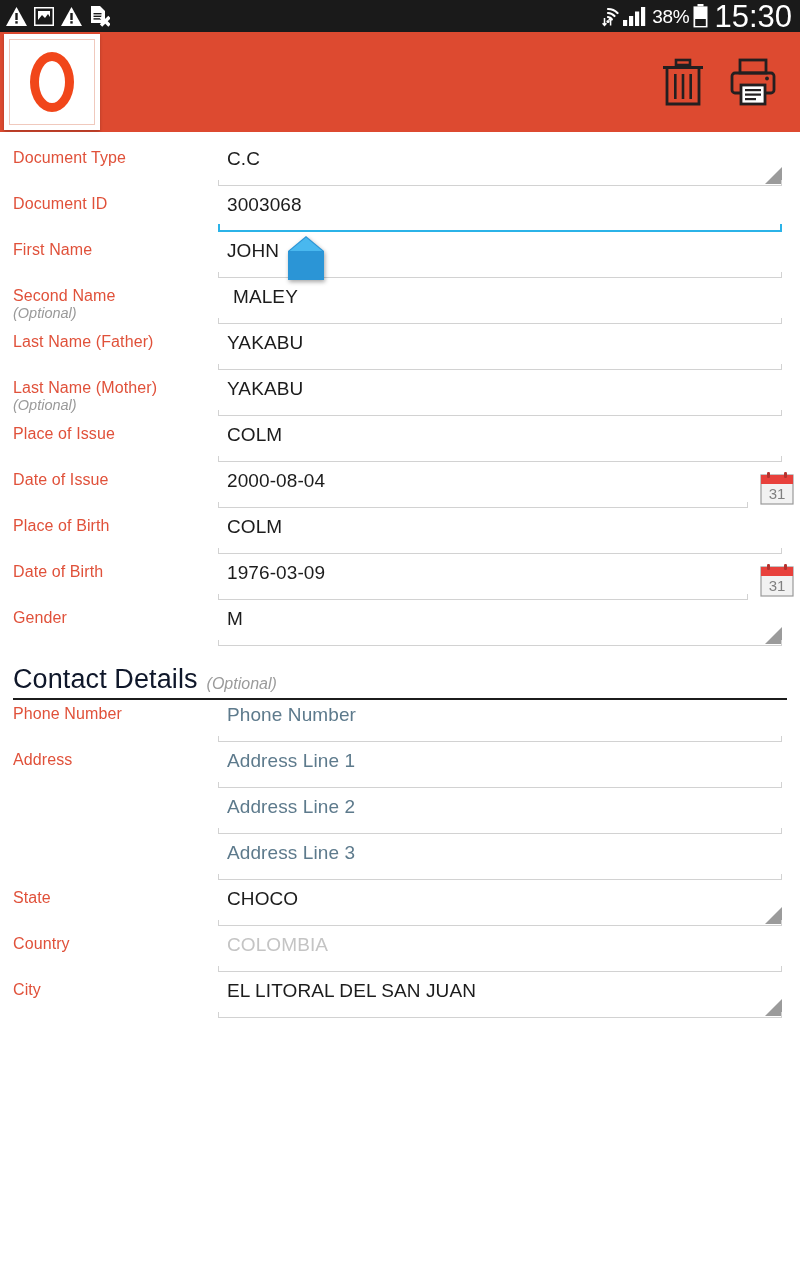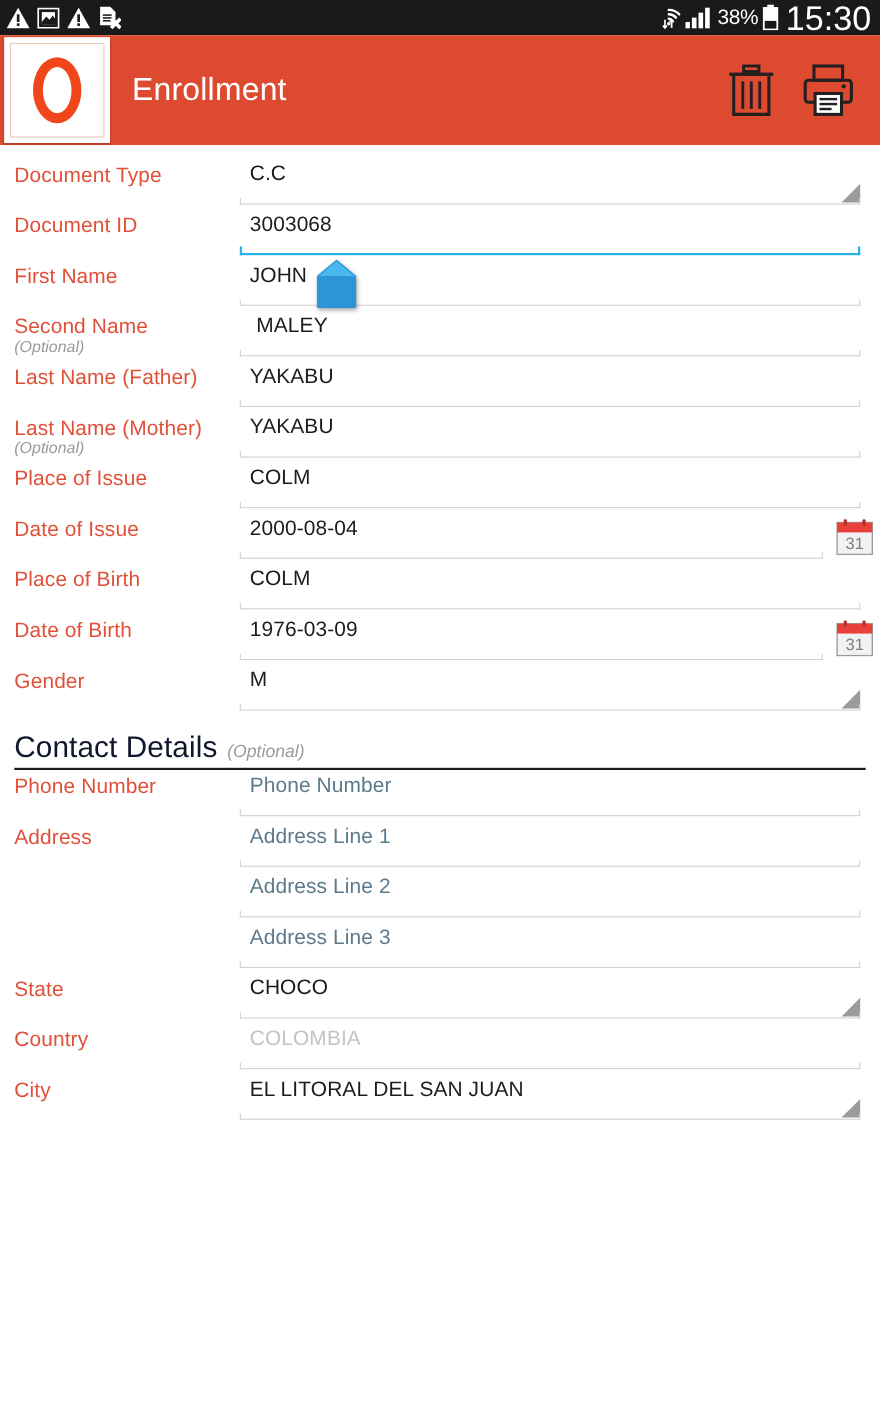--- a/index.html
+++ b/index.html
@@ -126,21 +126,21 @@
     height: 46px;
   }
   .label-col {
     width: 215px;
     flex: 0 0 215px;
     padding-left: 13px;
     padding-top: 5px;
   }
   .lbl {
     color: #e0513a;
-    font-size: 19px;
+    font-size: 16px;
     font-weight: 400;
     line-height: 1.12;
     display: block;
     letter-spacing: 0.1px;
   }
   .lbl-opt {
     display: block;
     color: #9a9a9a;
     font-size: 14.5px;
     font-style: italic;
@@ -333,21 +333,20 @@
       <span class="sb-clock">15:30</span>
     </div>
   </div>
 
   <div class="app-bar">
     <div class="logo-box">
       <div class="logo-inner">
         <div class="logo-o"></div>
       </div>
     </div>
-    <div class="app-title">Enrollment</div>
     <div class="app-actions">
       <div class="action-btn">
         <svg width="44" height="50" viewBox="0 0 44 50">
           <rect x="2" y="9" width="40" height="3" fill="#231f20"></rect>
           <rect x="15" y="3" width="14" height="5" fill="none" stroke="#231f20" stroke-width="2.6"></rect>
           <path d="M6 12 L6 47 L38 47 L38 12" fill="none" stroke="#231f20" stroke-width="2.8"></path>
           <rect x="13" y="17" width="2.6" height="25" fill="#231f20"></rect>
           <rect x="20.7" y="17" width="2.6" height="25" fill="#231f20"></rect>
           <rect x="28.4" y="17" width="2.6" height="25" fill="#231f20"></rect>
         </svg>

